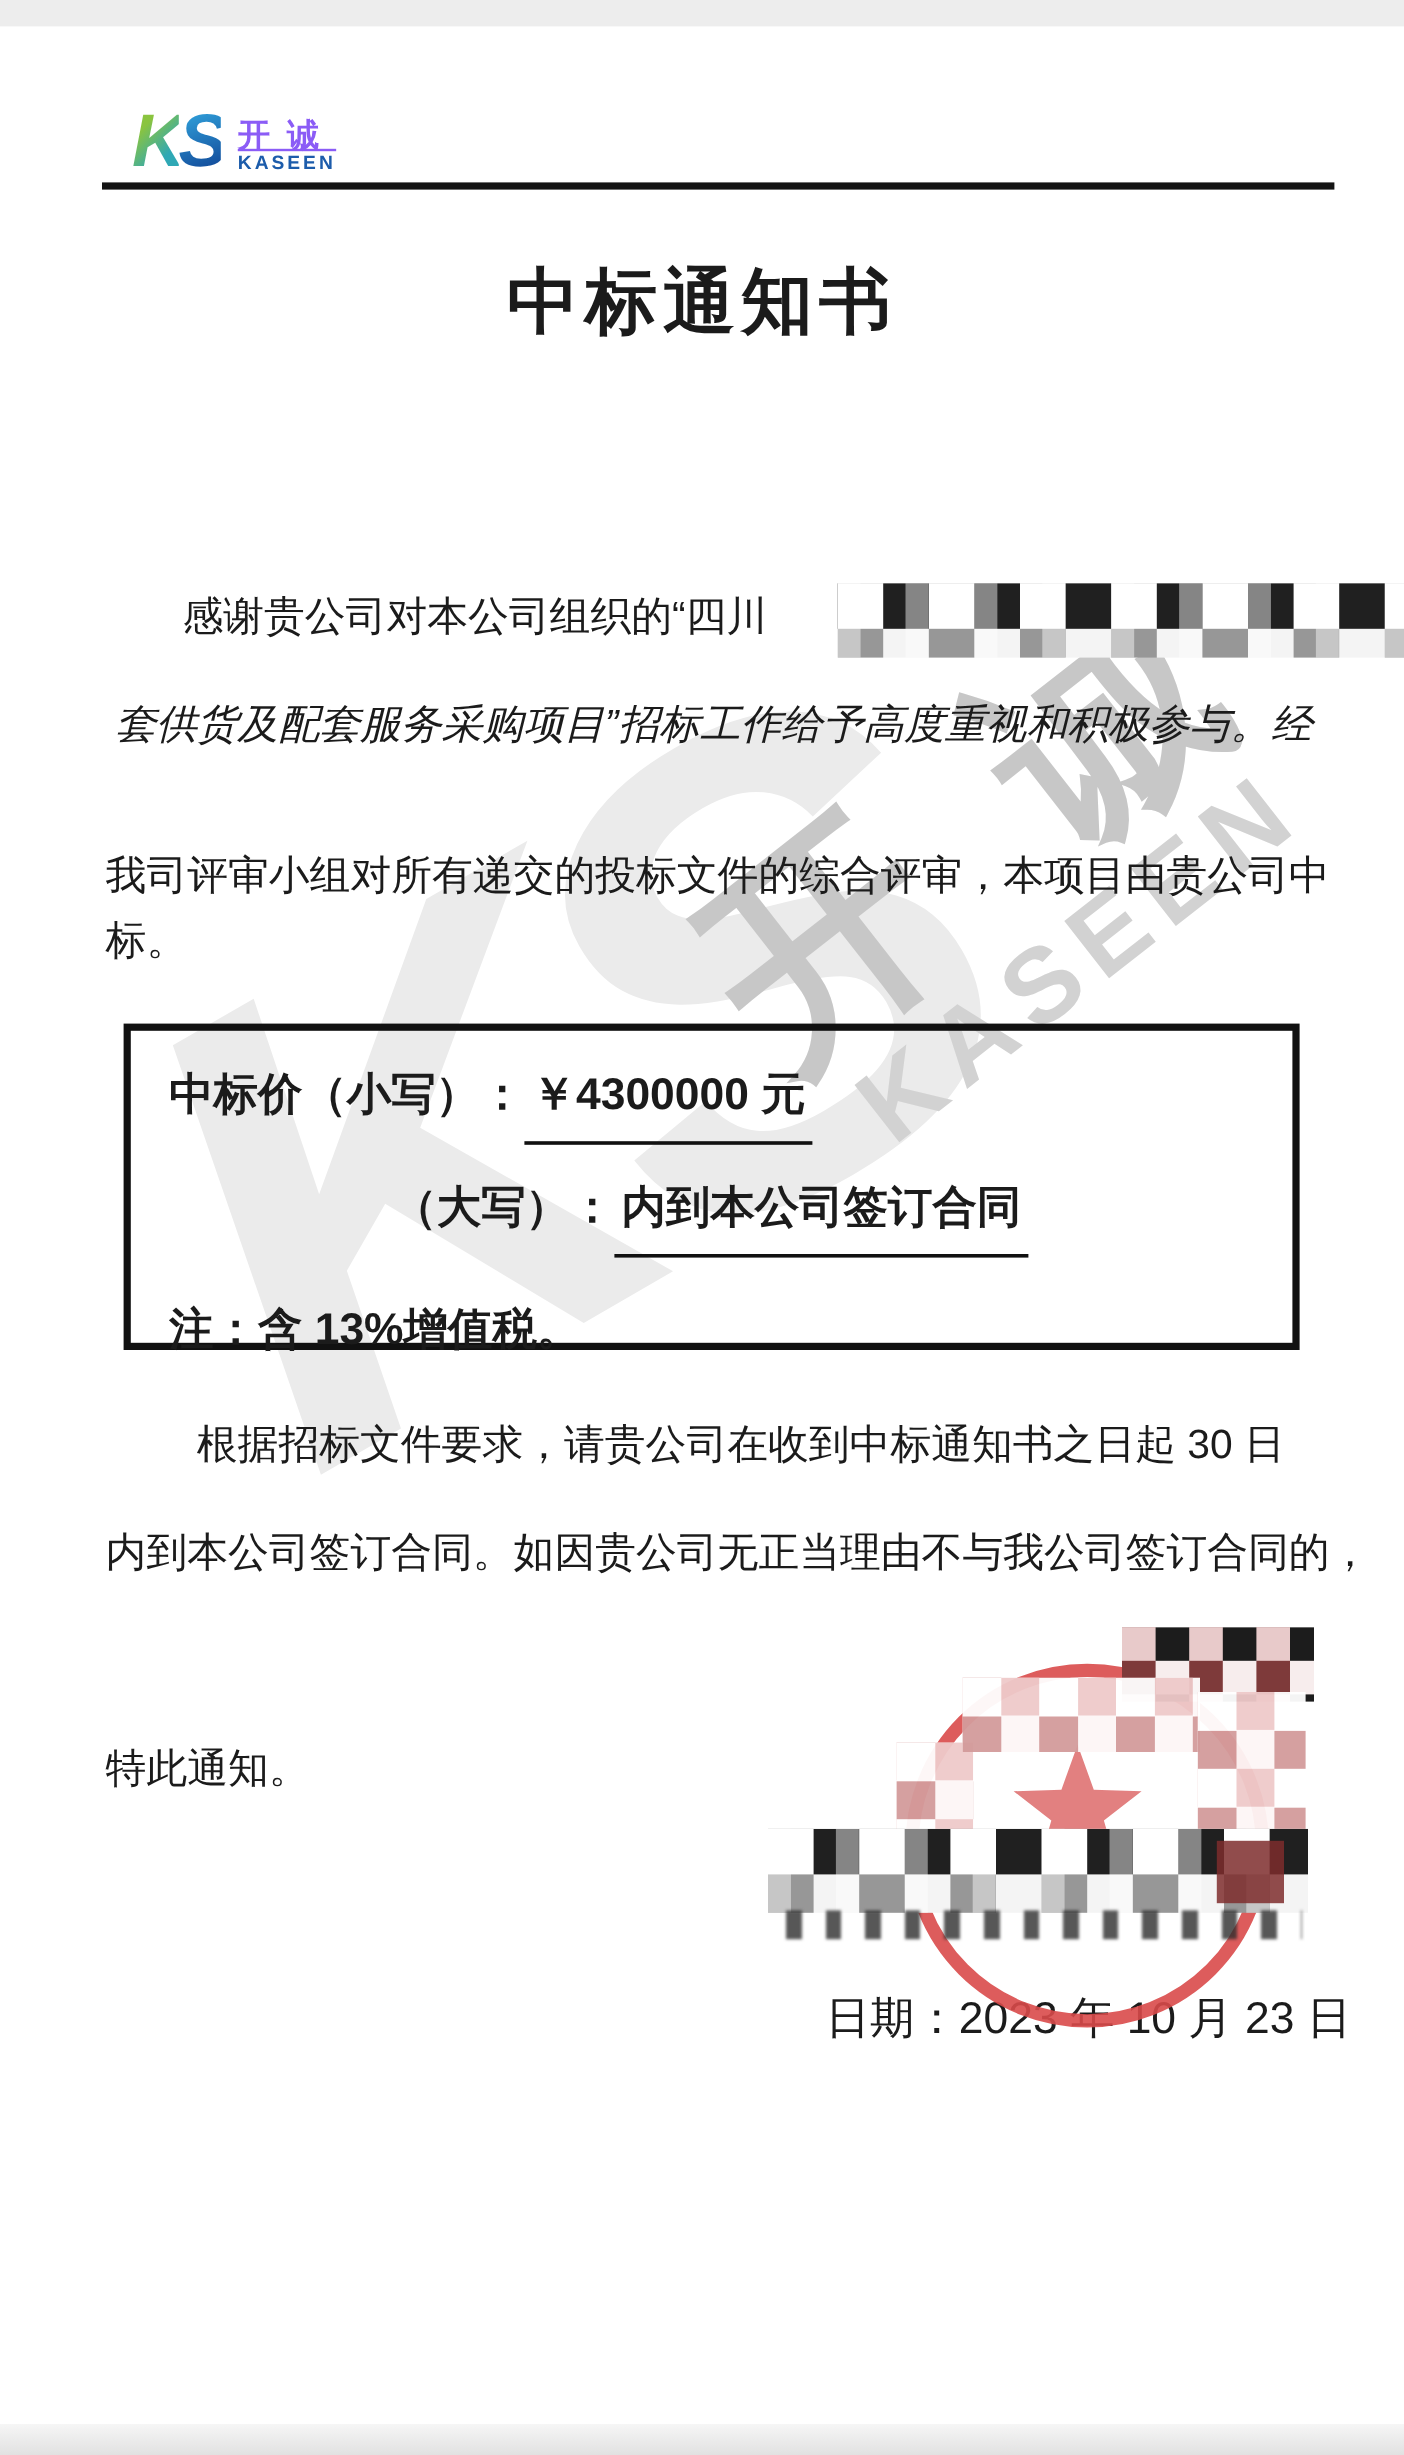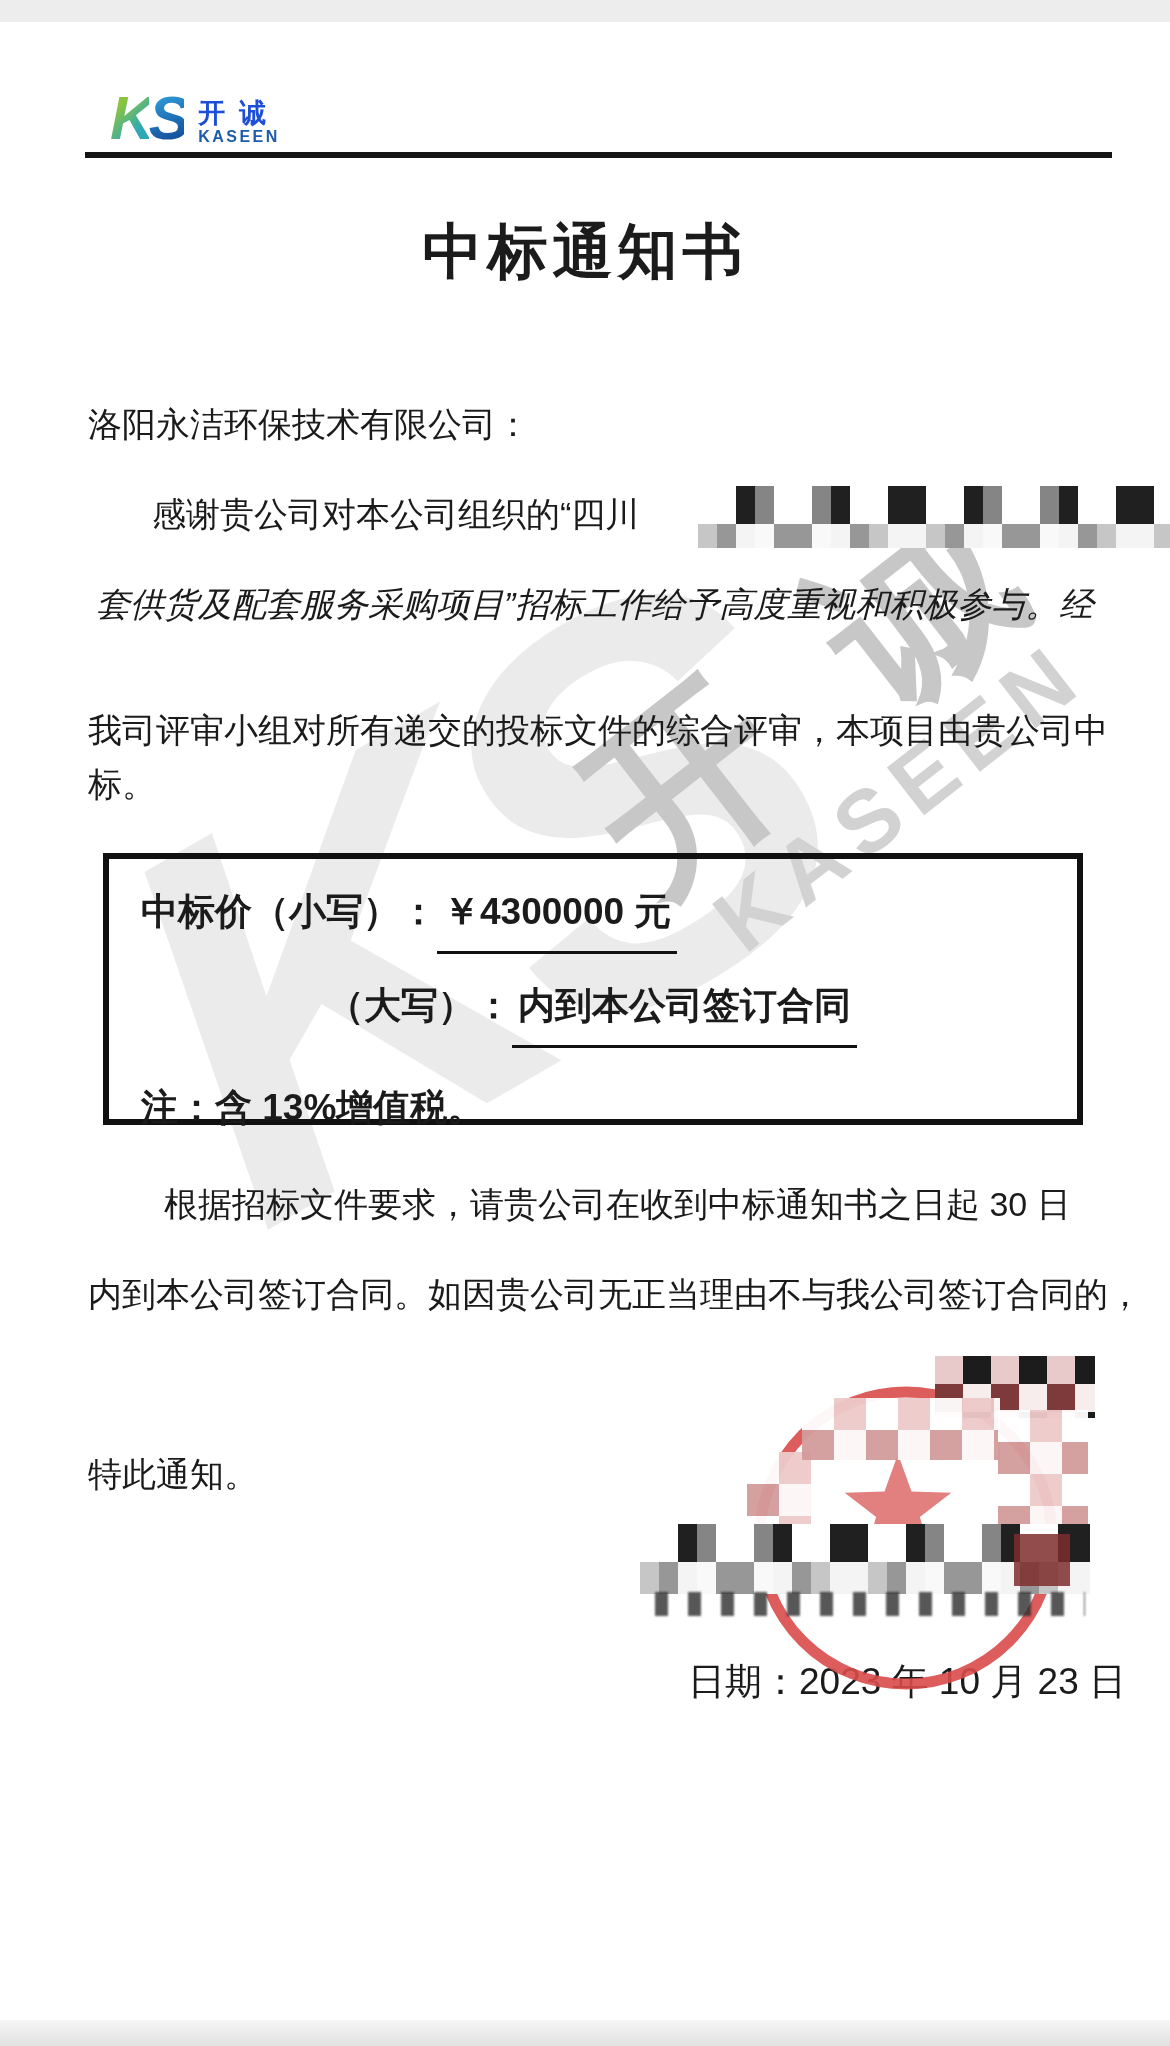--- a/index.html
+++ b/index.html
@@ -10,21 +10,21 @@
   .bottombar{left:0;top:2020px;width:1170px;height:26px;
              background:linear-gradient(#f6f6f6,#e1e1e1);}
   
   .logo{left:110px;top:92px;display:flex;align-items:flex-start;gap:14px;z-index:2;}
   .logo-ks{font-size:62px;font-weight:bold;font-style:italic;line-height:52px;letter-spacing:-6px;}
   .logo-ks .k{background:linear-gradient(135deg,#8ac43f 30%,#2fa8b5 70%);
               -webkit-background-clip:text;background-clip:text;color:transparent;}
   .logo-ks .s{background:linear-gradient(160deg,#2e9bd6 20%,#14509e 80%);
               -webkit-background-clip:text;background-clip:text;color:transparent;}
   .logo-text{display:flex;flex-direction:column;margin-top:6px;}
-  .logo-cn{font-size:27px;font-weight:bold;letter-spacing:14px;color:#1d4ed8;line-height:30px;}
+  .logo-cn{font-size:27px;font-weight:bold;letter-spacing:14px;color:#8b5cf6;line-height:30px;text-decoration:underline;}
   .logo-en{font-size:16px;font-weight:bold;letter-spacing:2.5px;color:#1c5cab;line-height:18px;}
   .header-rule{left:85px;top:152px;width:1027px;height:6px;background:#141414;z-index:2;}
   
   .title{left:0;top:212px;width:1170px;text-align:center;font-size:60px;font-weight:900;
          letter-spacing:5px;z-index:2;}
   
   .wm-group{left:560px;top:580px;width:560px;transform:rotate(-38deg);z-index:0;
             display:flex;flex-direction:column;align-items:center;}
   .wm-cn{font-size:190px;font-weight:bold;color:#c7c7c7;letter-spacing:26px;line-height:190px;white-space:nowrap;}
   .wm-en{font-size:88px;font-weight:bold;color:#d2d2d2;letter-spacing:12px;line-height:90px;margin-top:2px;}
@@ -71,21 +71,20 @@
     <div class="logo-ks"><span class="k">K</span><span class="s">S</span></div>
     <div class="logo-text">
       <span class="logo-cn">开诚</span>
       <span class="logo-en">KASEEN</span>
     </div>
   </div>
   <div class="abs header-rule"></div>
 
   <div class="abs title">中标通知书</div>
 
-  <div class="line" style="left:88px;top:402px;">洛阳永洁环保技术有限公司：</div>
   <div class="line" style="left:152px;top:492px;">感谢贵公司对本公司组织的“四川</div>
   <div class="mosaic mosaic-dark" style="left:698px;top:486px;width:472px;height:62px;"></div>
   <div class="line" style="left:96px;top:582px;font-style:italic;">套供货及配套服务采购项目”招标工作给予高度重视和积极参与。经</div>
   <div class="line" style="left:88px;top:708px;">我司评审小组对所有递交的投标文件的综合评审，本项目由贵公司中</div>
   <div class="line" style="left:88px;top:762px;">标。</div>
 
   <div class="abs price-box">
     <div class="pb-line" style="left:32px;top:28px;">
       <span>中标价（小写）：</span><span class="uline">￥4300000 元</span>
     </div>

